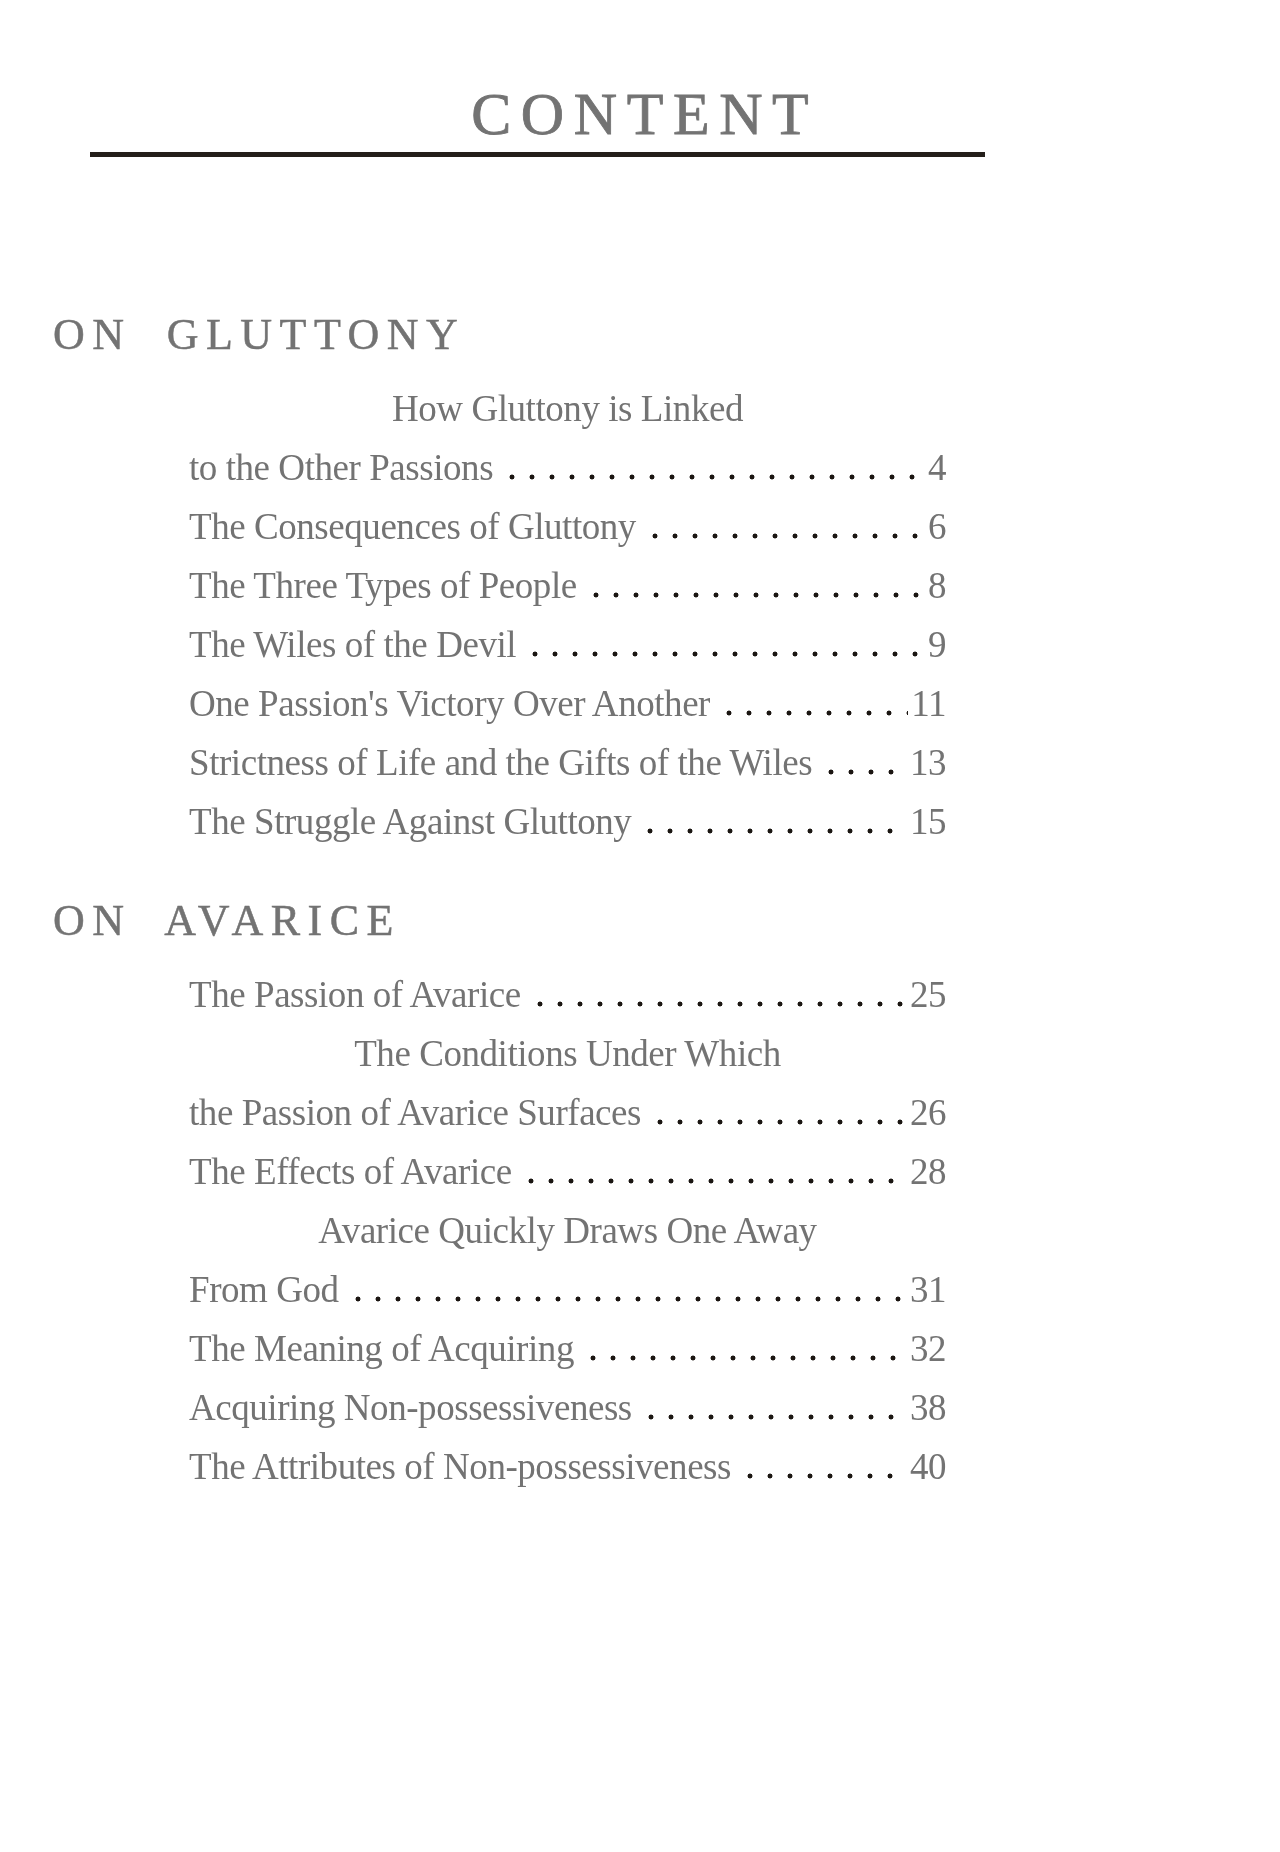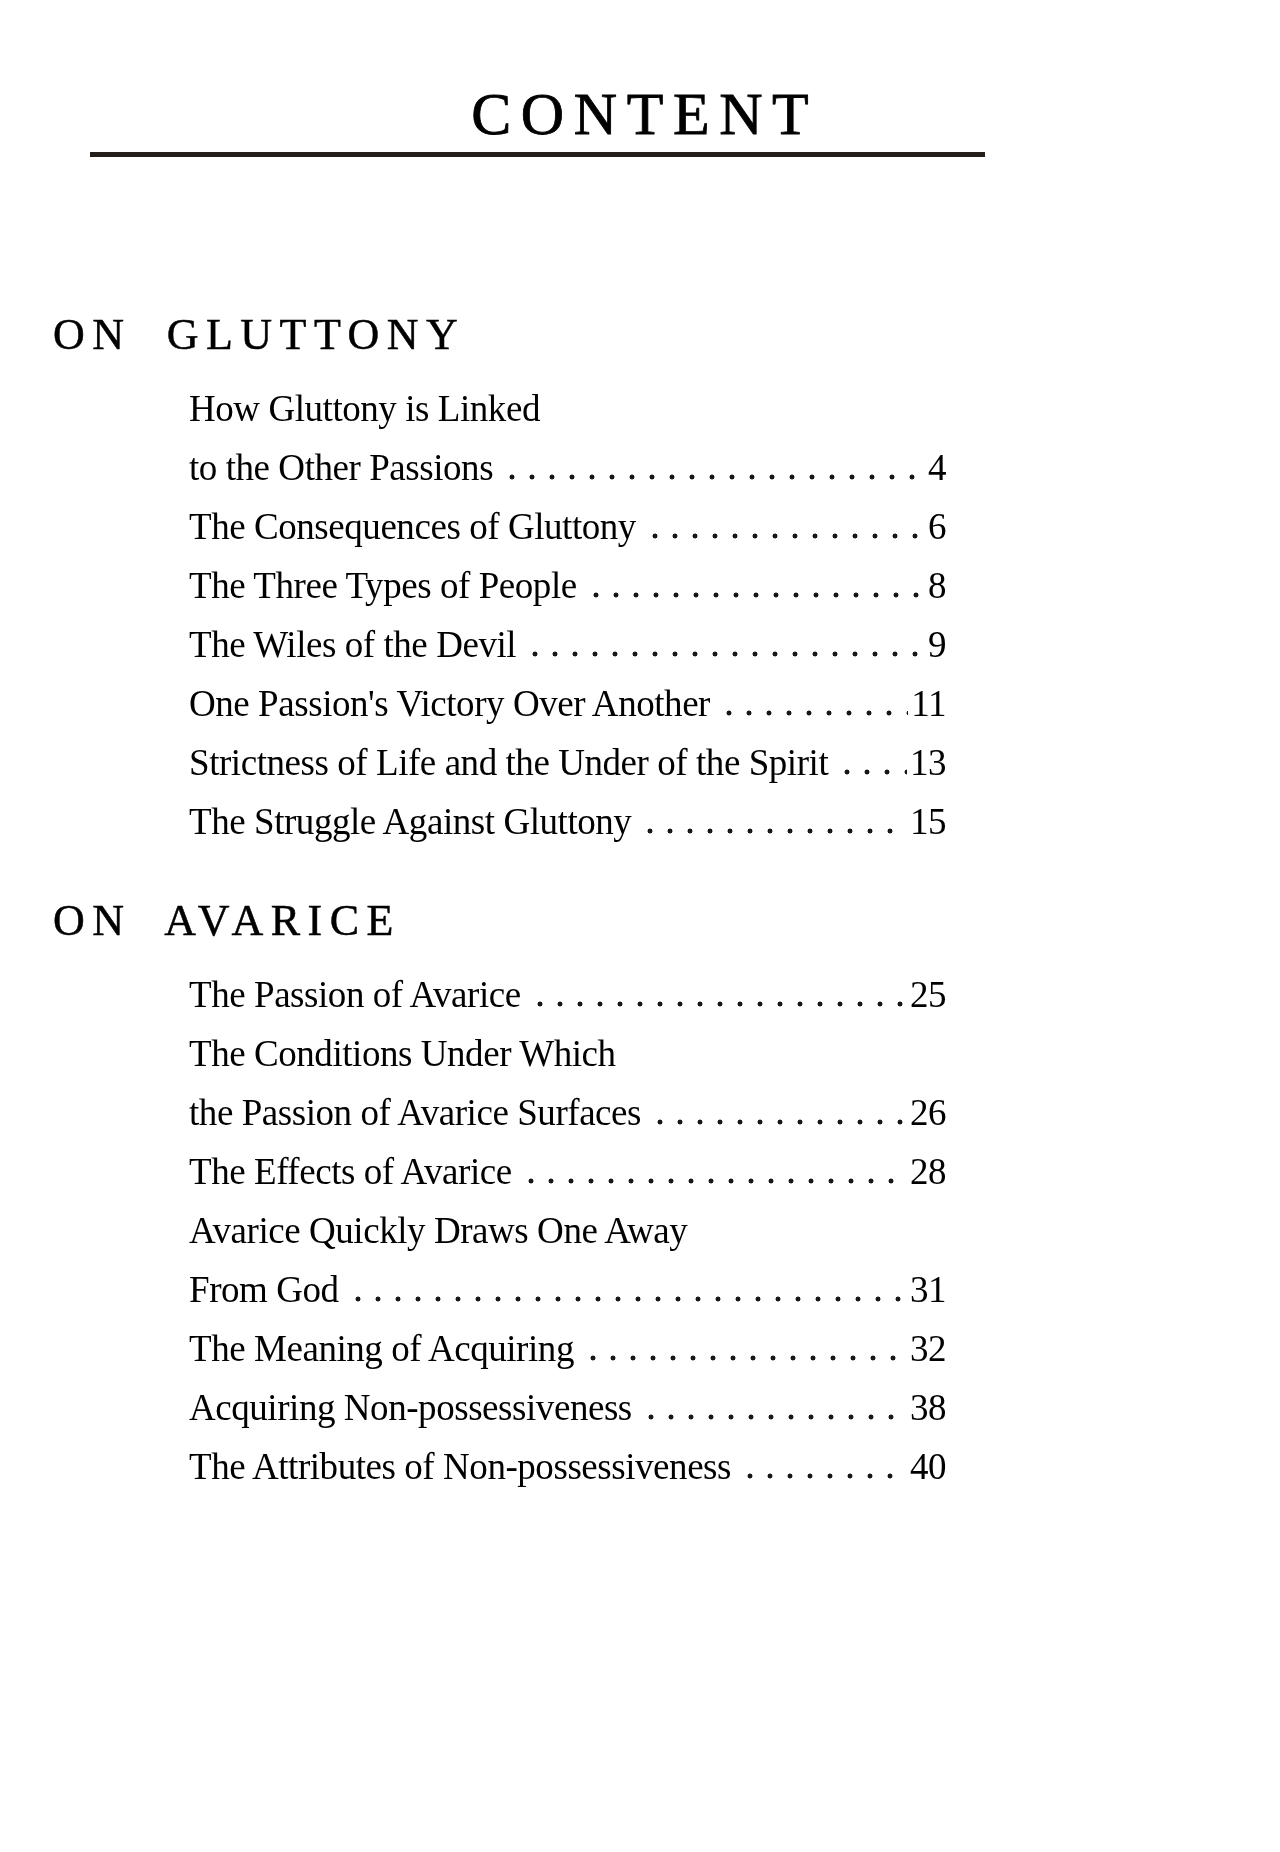--- a/index.html
+++ b/index.html
@@ -5,21 +5,21 @@
   html, body {
     margin: 0;
     padding: 0;
     background: #ffffff;
   }
   .page {
     position: relative;
     width: 1280px;
     height: 1852px;
     background: #ffffff;
-    color: #000000;
+    color: #737373;
     font-family: "Liberation Serif", "DejaVu Serif", serif;
     overflow: hidden;
     box-sizing: border-box;
   }
   .title {
     margin: 84px 0 0 0;
     font-size: 60px;
     line-height: 60px;
     font-weight: 400;
     -webkit-text-stroke: 0.8px currentColor;
@@ -52,20 +52,21 @@
   .entries {
     margin: 22px 0 0 138px;
   }
   .row {
     display: flex;
     align-items: baseline;
     font-size: 37px;
     line-height: 59px;
     letter-spacing: -0.012em;
     white-space: nowrap;
+    justify-content: center;
   }
   .entry-text {
     flex: 0 0 auto;
   }
   .leader {
     flex: 1 1 auto;
     min-width: 10px;
     height: 6px;
     margin: 0 3px 0 9px;
     background-image: radial-gradient(circle, #1b1612 2.1px, rgba(0,0,0,0) 2.8px);
@@ -121,21 +122,21 @@
           </div>
           <div class="entry">
             <div class="row">
               <span class="entry-text">One Passion's Victory Over Another</span>
               <span class="leader"></span>
               <span class="pagenum">11</span>
             </div>
           </div>
           <div class="entry">
             <div class="row">
-              <span class="entry-text">Strictness of Life and the Under of the Spirit</span>
+              <span class="entry-text">Strictness of Life and the Gifts of the Wiles</span>
               <span class="leader"></span>
               <span class="pagenum">13</span>
             </div>
           </div>
           <div class="entry">
             <div class="row">
               <span class="entry-text">The Struggle Against Gluttony</span>
               <span class="leader"></span>
               <span class="pagenum">15</span>
             </div>

